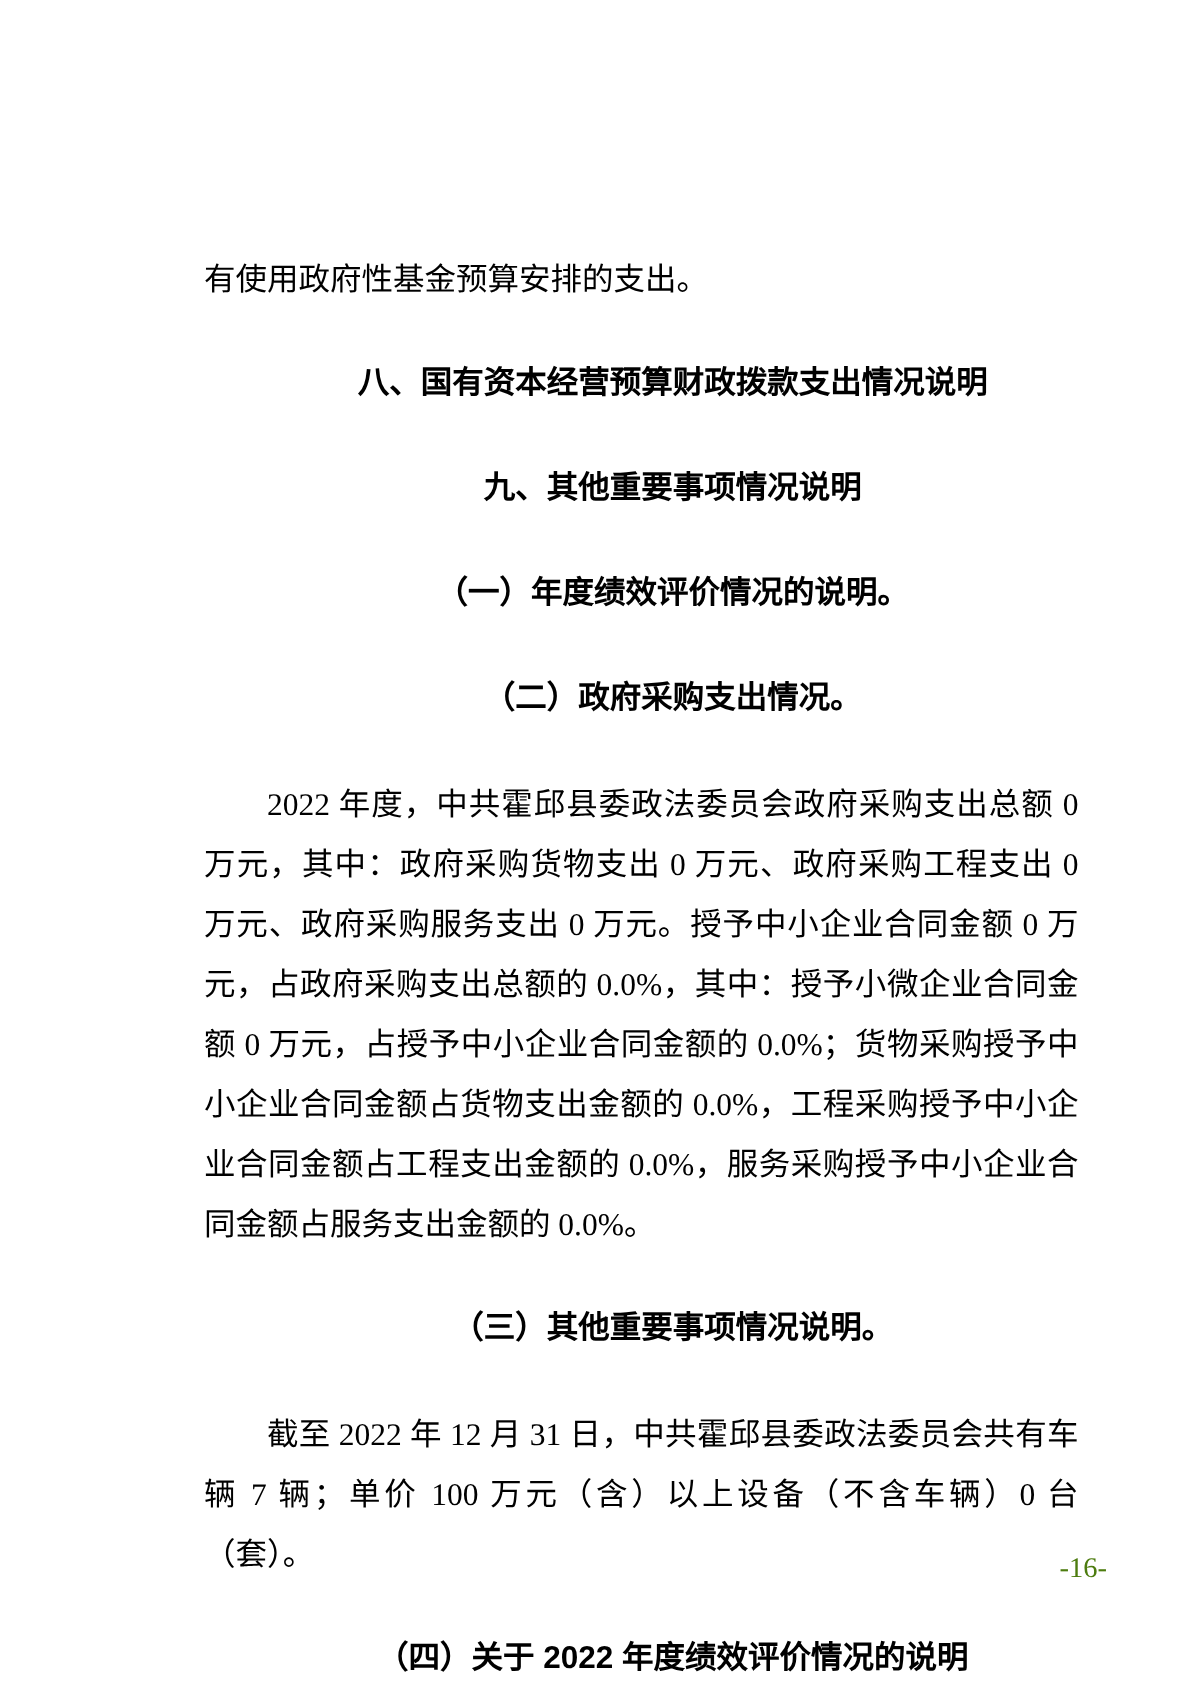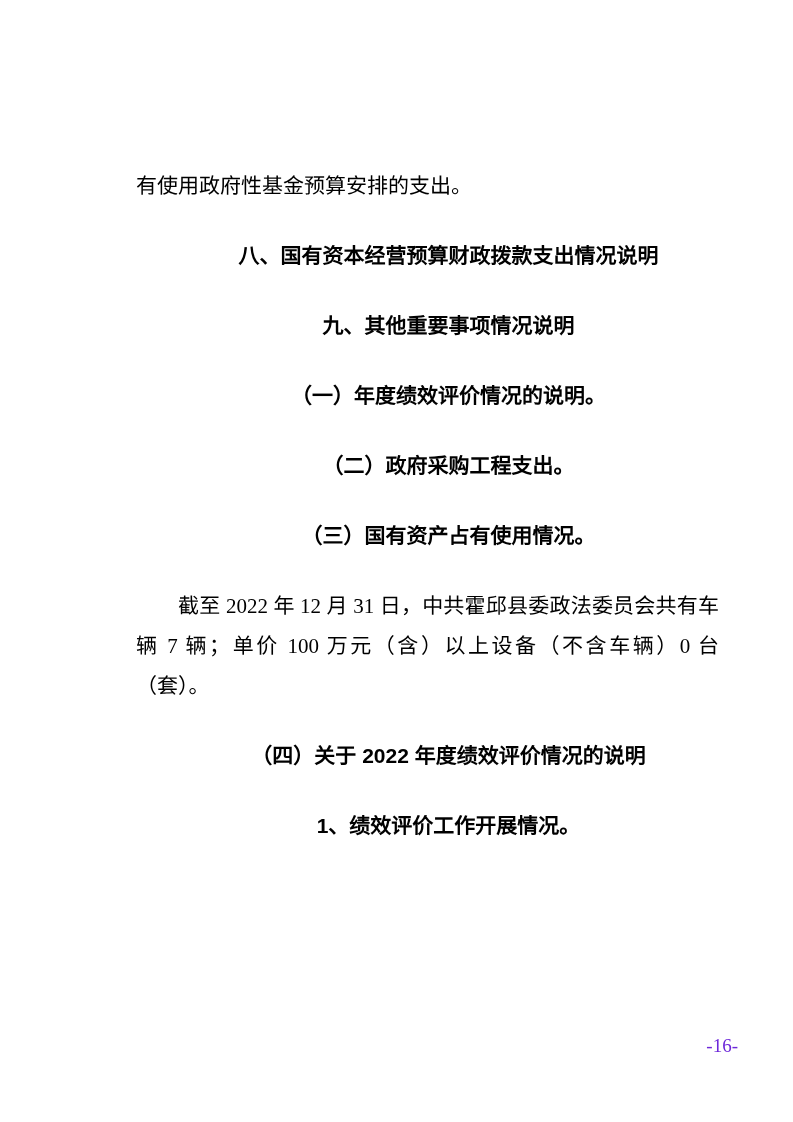--- a/index.html
+++ b/index.html
@@ -34,32 +34,33 @@
       font-weight: bold;
       text-align: center;
     }
     .page-number {
       position: absolute;
       top: 988px;
       right: 70px;
       font-size: 19px;
       line-height: 26px;
       font-family: "Liberation Serif", "DejaVu Serif", serif;
-      color: #6d28d9;
+      color: #4d7c0f;
     }
   </style>
 </head>
 <body>
 
 <div class="page">
   <div class="content" id="paragraph-container">
       <p class="para body-text">有使用政府性基金预算安排的支出。</p>
       <p class="para heading indent">八、国有资本经营预算财政拨款支出情况说明</p>
       <p class="para heading indent">九、其他重要事项情况说明</p>
       <p class="para heading indent">（一）年度绩效评价情况的说明。</p>
-      <p class="para heading indent">（二）政府采购工程支出。</p>
-      <p class="para heading indent">（三）国有资产占有使用情况。</p>
+      <p class="para heading indent">（二）政府采购支出情况。</p>
+      <p class="para body-text indent">2022 年度，中共霍邱县委政法委员会政府采购支出总额 0 万元，其中：政府采购货物支出 0 万元、政府采购工程支出 0 万元、政府采购服务支出 0 万元。授予中小企业合同金额 0 万元，占政府采购支出总额的 0.0%，其中：授予小微企业合同金额 0 万元，占授予中小企业合同金额的 0.0%；货物采购授予中小企业合同金额占货物支出金额的 0.0%，工程采购授予中小企业合同金额占工程支出金额的 0.0%，服务采购授予中小企业合同金额占服务支出金额的 0.0%。</p>
+      <p class="para heading indent">（三）其他重要事项情况说明。</p>
       <p class="para body-text indent">截至 2022 年 12 月 31 日，中共霍邱县委政法委员会共有车辆 7 辆；单价 100 万元（含）以上设备（不含车辆）0 台（套）。</p>
       <p class="para heading indent">（四）关于 2022 年度绩效评价情况的说明</p>
       <p class="para heading indent">1、绩效评价工作开展情况。</p>
     </div>
   <div class="page-number">-16-</div>
 </div>
 
 </body></html>

